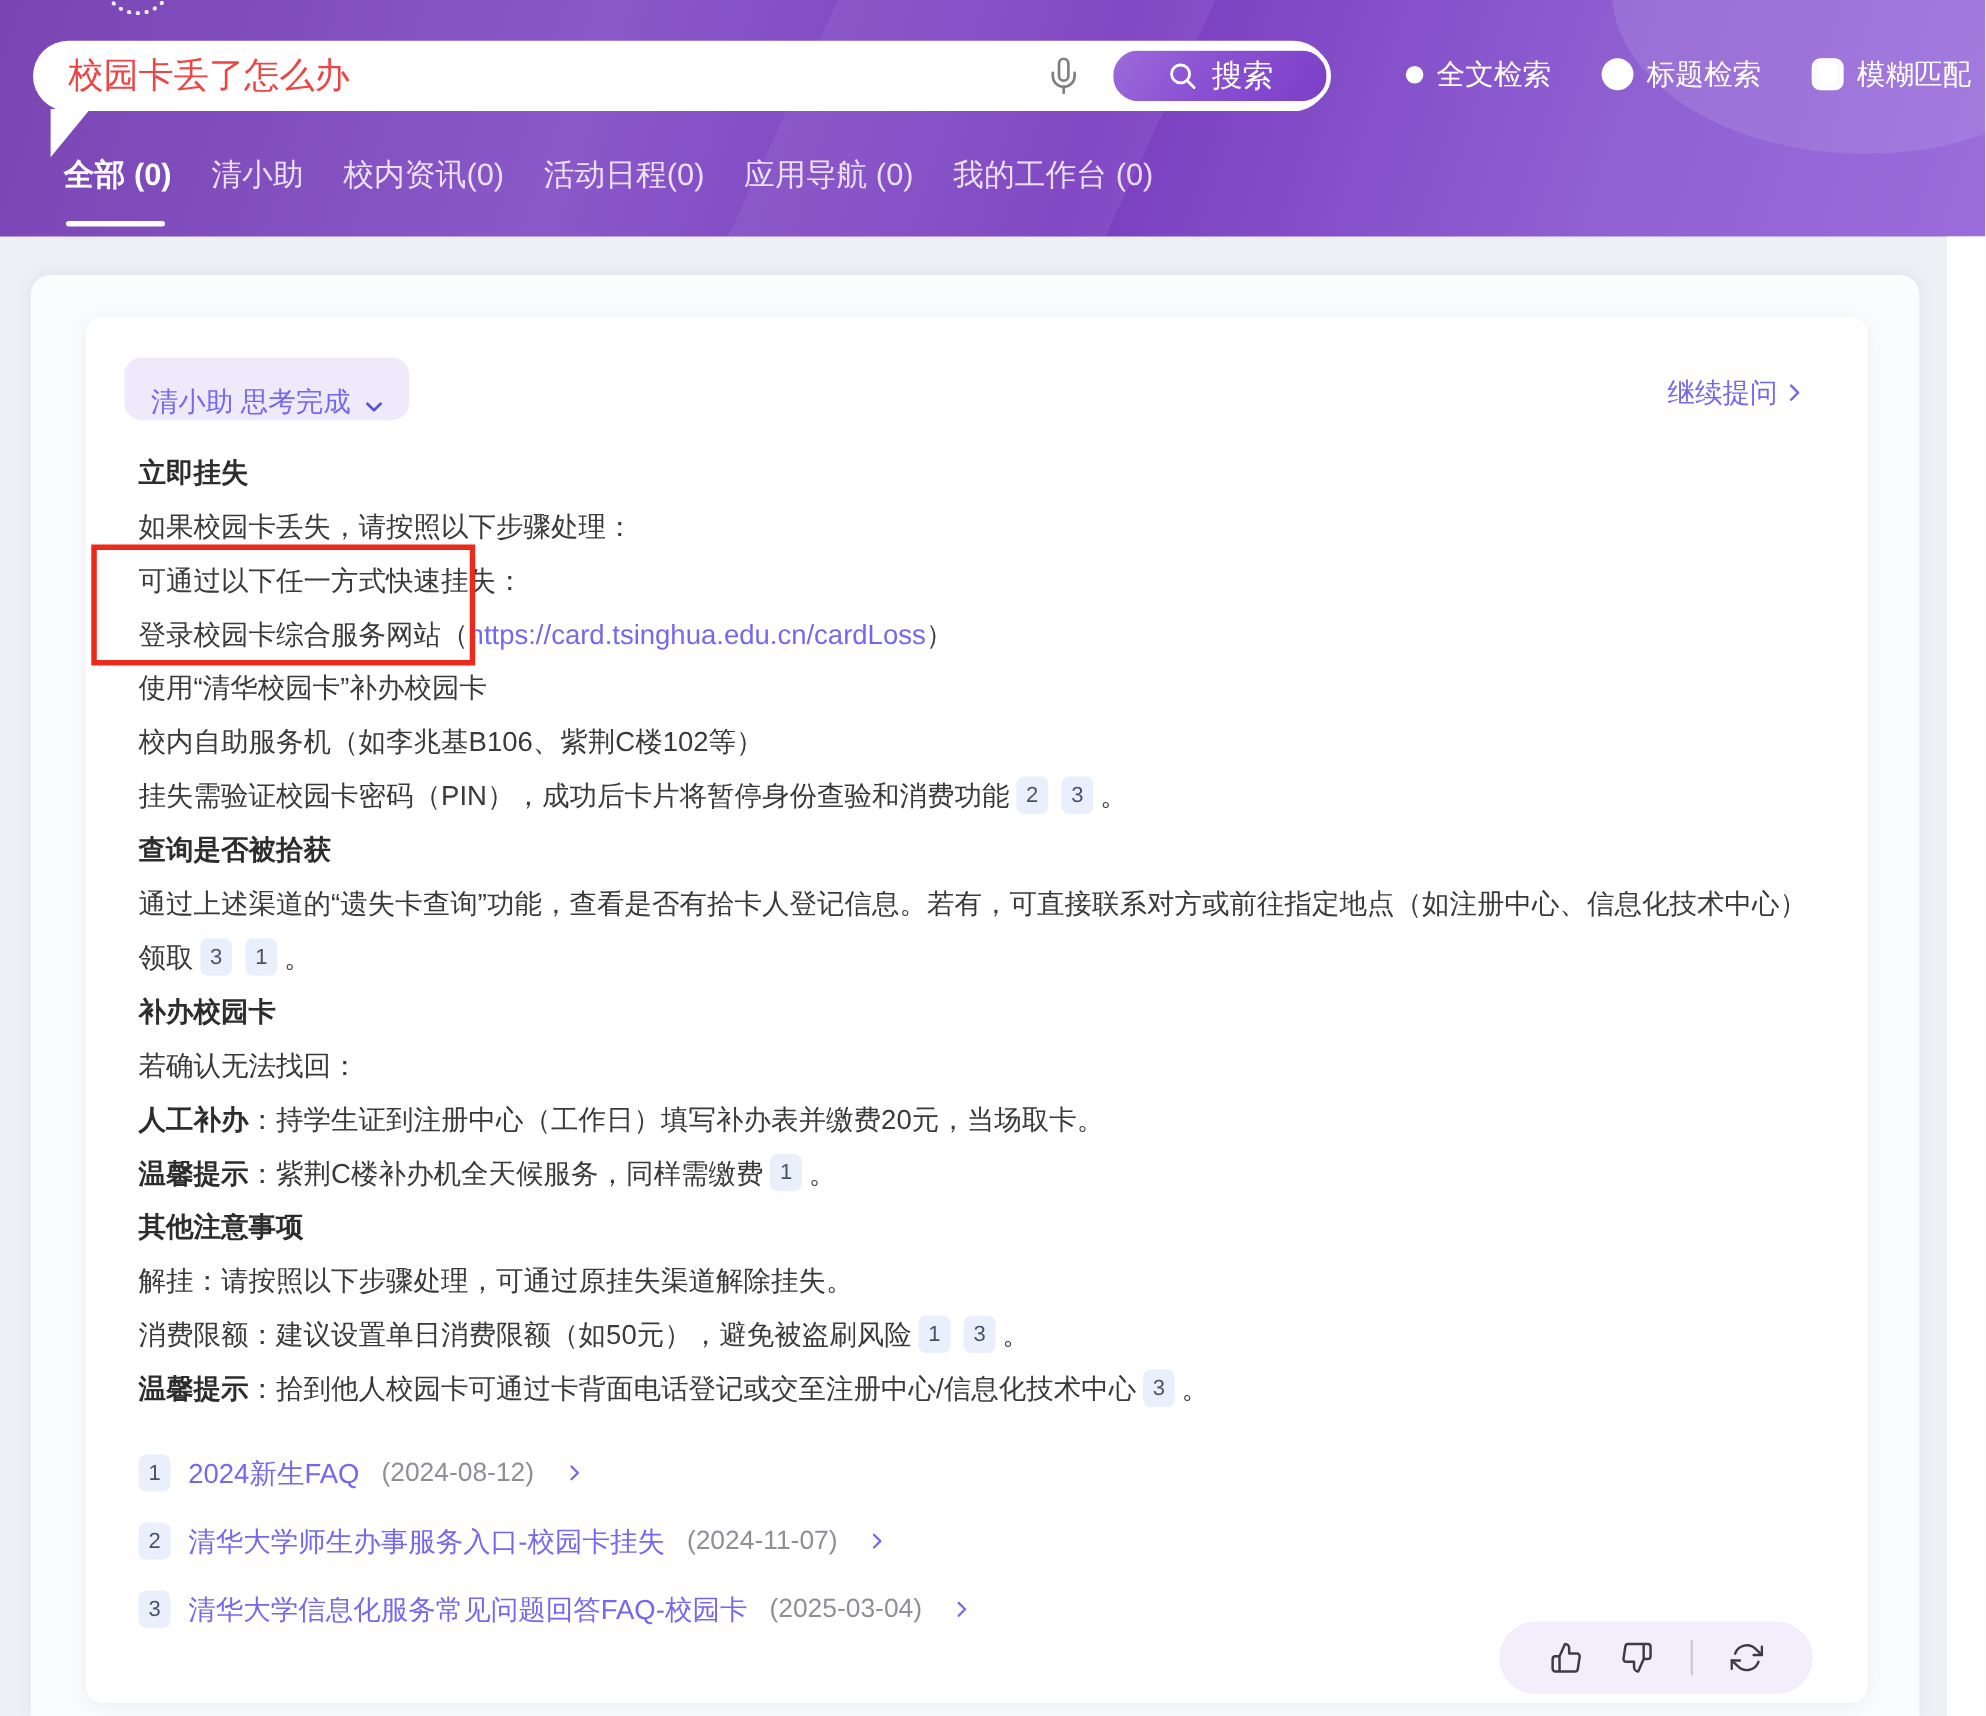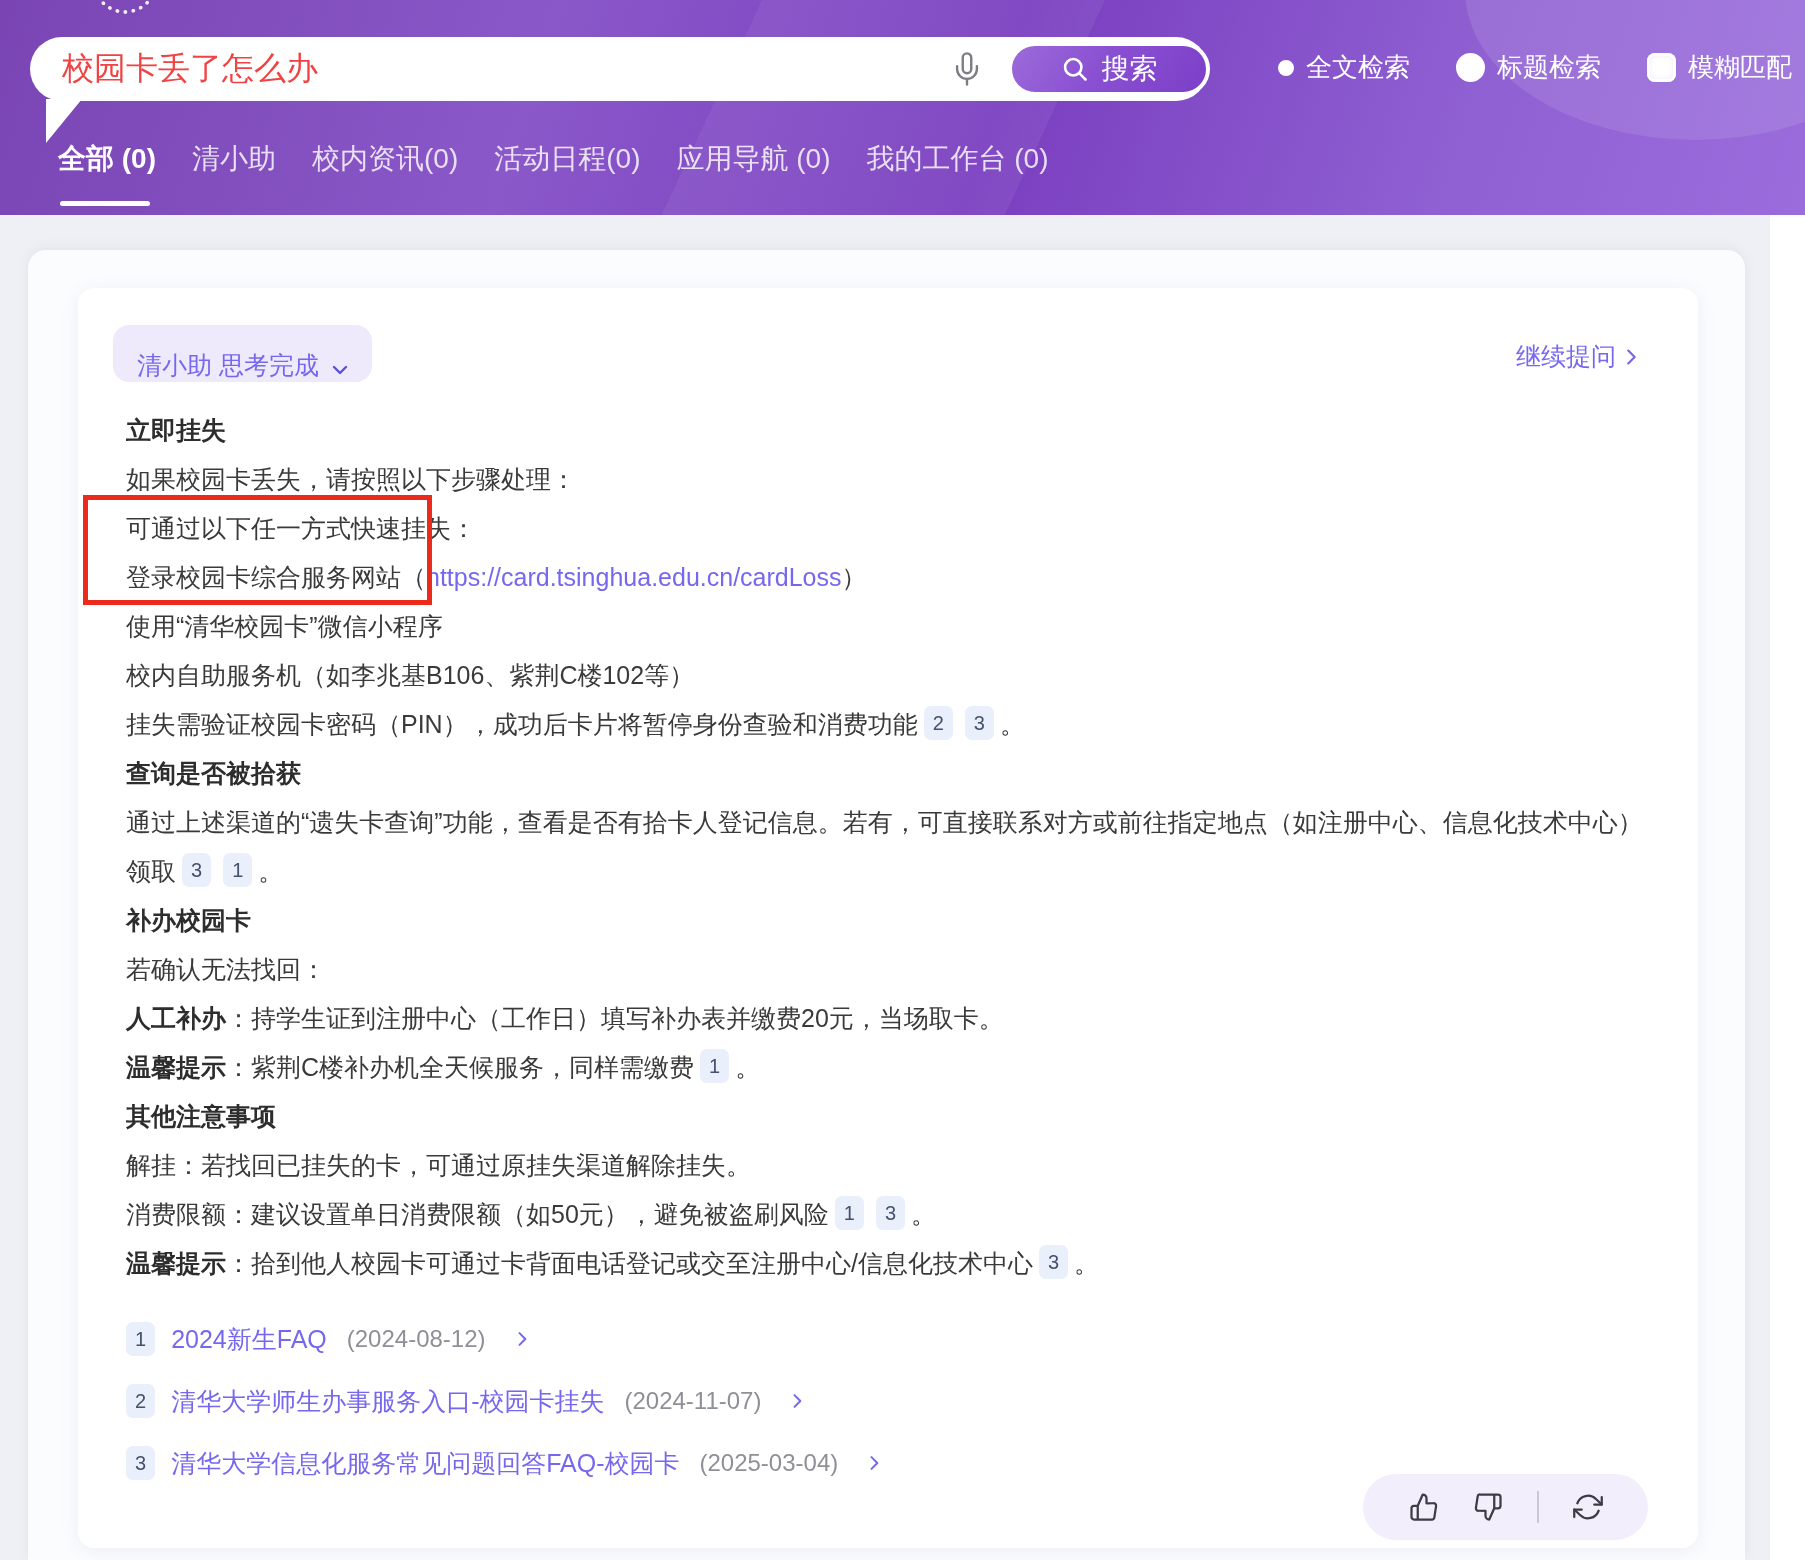--- a/index.html
+++ b/index.html
@@ -154,31 +154,31 @@
           <svg viewBox="0 0 24 24" fill="none" stroke="currentColor" stroke-width="2.4" stroke-linecap="round" stroke-linejoin="round">
             <polyline points="9 5 16 12 9 19"></polyline>
           </svg>
         </a>
 
         <div class="answer-body" id="answer-body">
             <p><strong>立即挂失</strong></p>
             <p>如果校园卡丢失，请按照以下步骤处理：</p>
             <p>可通过以下任一方式快速挂失：</p>
             <p>登录校园卡综合服务网站（<a>https://card.tsinghua.edu.cn/cardLoss</a>）</p>
-            <p>使用“清华校园卡”微信小程序</p>
+            <p>使用“清华校园卡”补办校园卡</p>
             <p>校内自助服务机（如李兆基B106、紫荆C楼102等）</p>
             <p>挂失需验证校园卡密码（PIN），成功后卡片将暂停身份查验和消费功能<span class="cite">2</span><span class="cite">3</span>。</p>
             <p><strong>查询是否被拾获</strong></p>
             <p>通过上述渠道的“遗失卡查询”功能，查看是否有拾卡人登记信息。若有，可直接联系对方或前往指定地点（如注册中心、信息化技术中心）领取<span class="cite">3</span><span class="cite">1</span>。</p>
             <p><strong>补办校园卡</strong></p>
             <p>若确认无法找回：</p>
             <p><strong>人工补办</strong>：持学生证到注册中心（工作日）填写补办表并缴费20元，当场取卡。</p>
             <p><strong>温馨提示</strong>：紫荆C楼补办机全天候服务，同样需缴费<span class="cite">1</span>。</p>
             <p><strong>其他注意事项</strong></p>
-            <p>解挂：若找回已挂失的卡，可通过原挂失渠道解除挂失。</p>
+            <p>解挂：请按照以下步骤处理，可通过原挂失渠道解除挂失。</p>
             <p>消费限额：建议设置单日消费限额（如50元），避免被盗刷风险<span class="cite">1</span><span class="cite">3</span>。</p>
             <p><strong>温馨提示</strong>：拾到他人校园卡可通过卡背面电话登记或交至注册中心/信息化技术中心<span class="cite">3</span>。</p>
           </div>
 
         <div class="refs" id="refs">
             <div class="ref">
               <span class="cite">1</span>
               <a class="title">2024新生FAQ</a>
               <span class="date">(2024-08-12)</span>
               <svg viewBox="0 0 24 24" fill="none" stroke="currentColor" stroke-width="2.4" stroke-linecap="round" stroke-linejoin="round">

